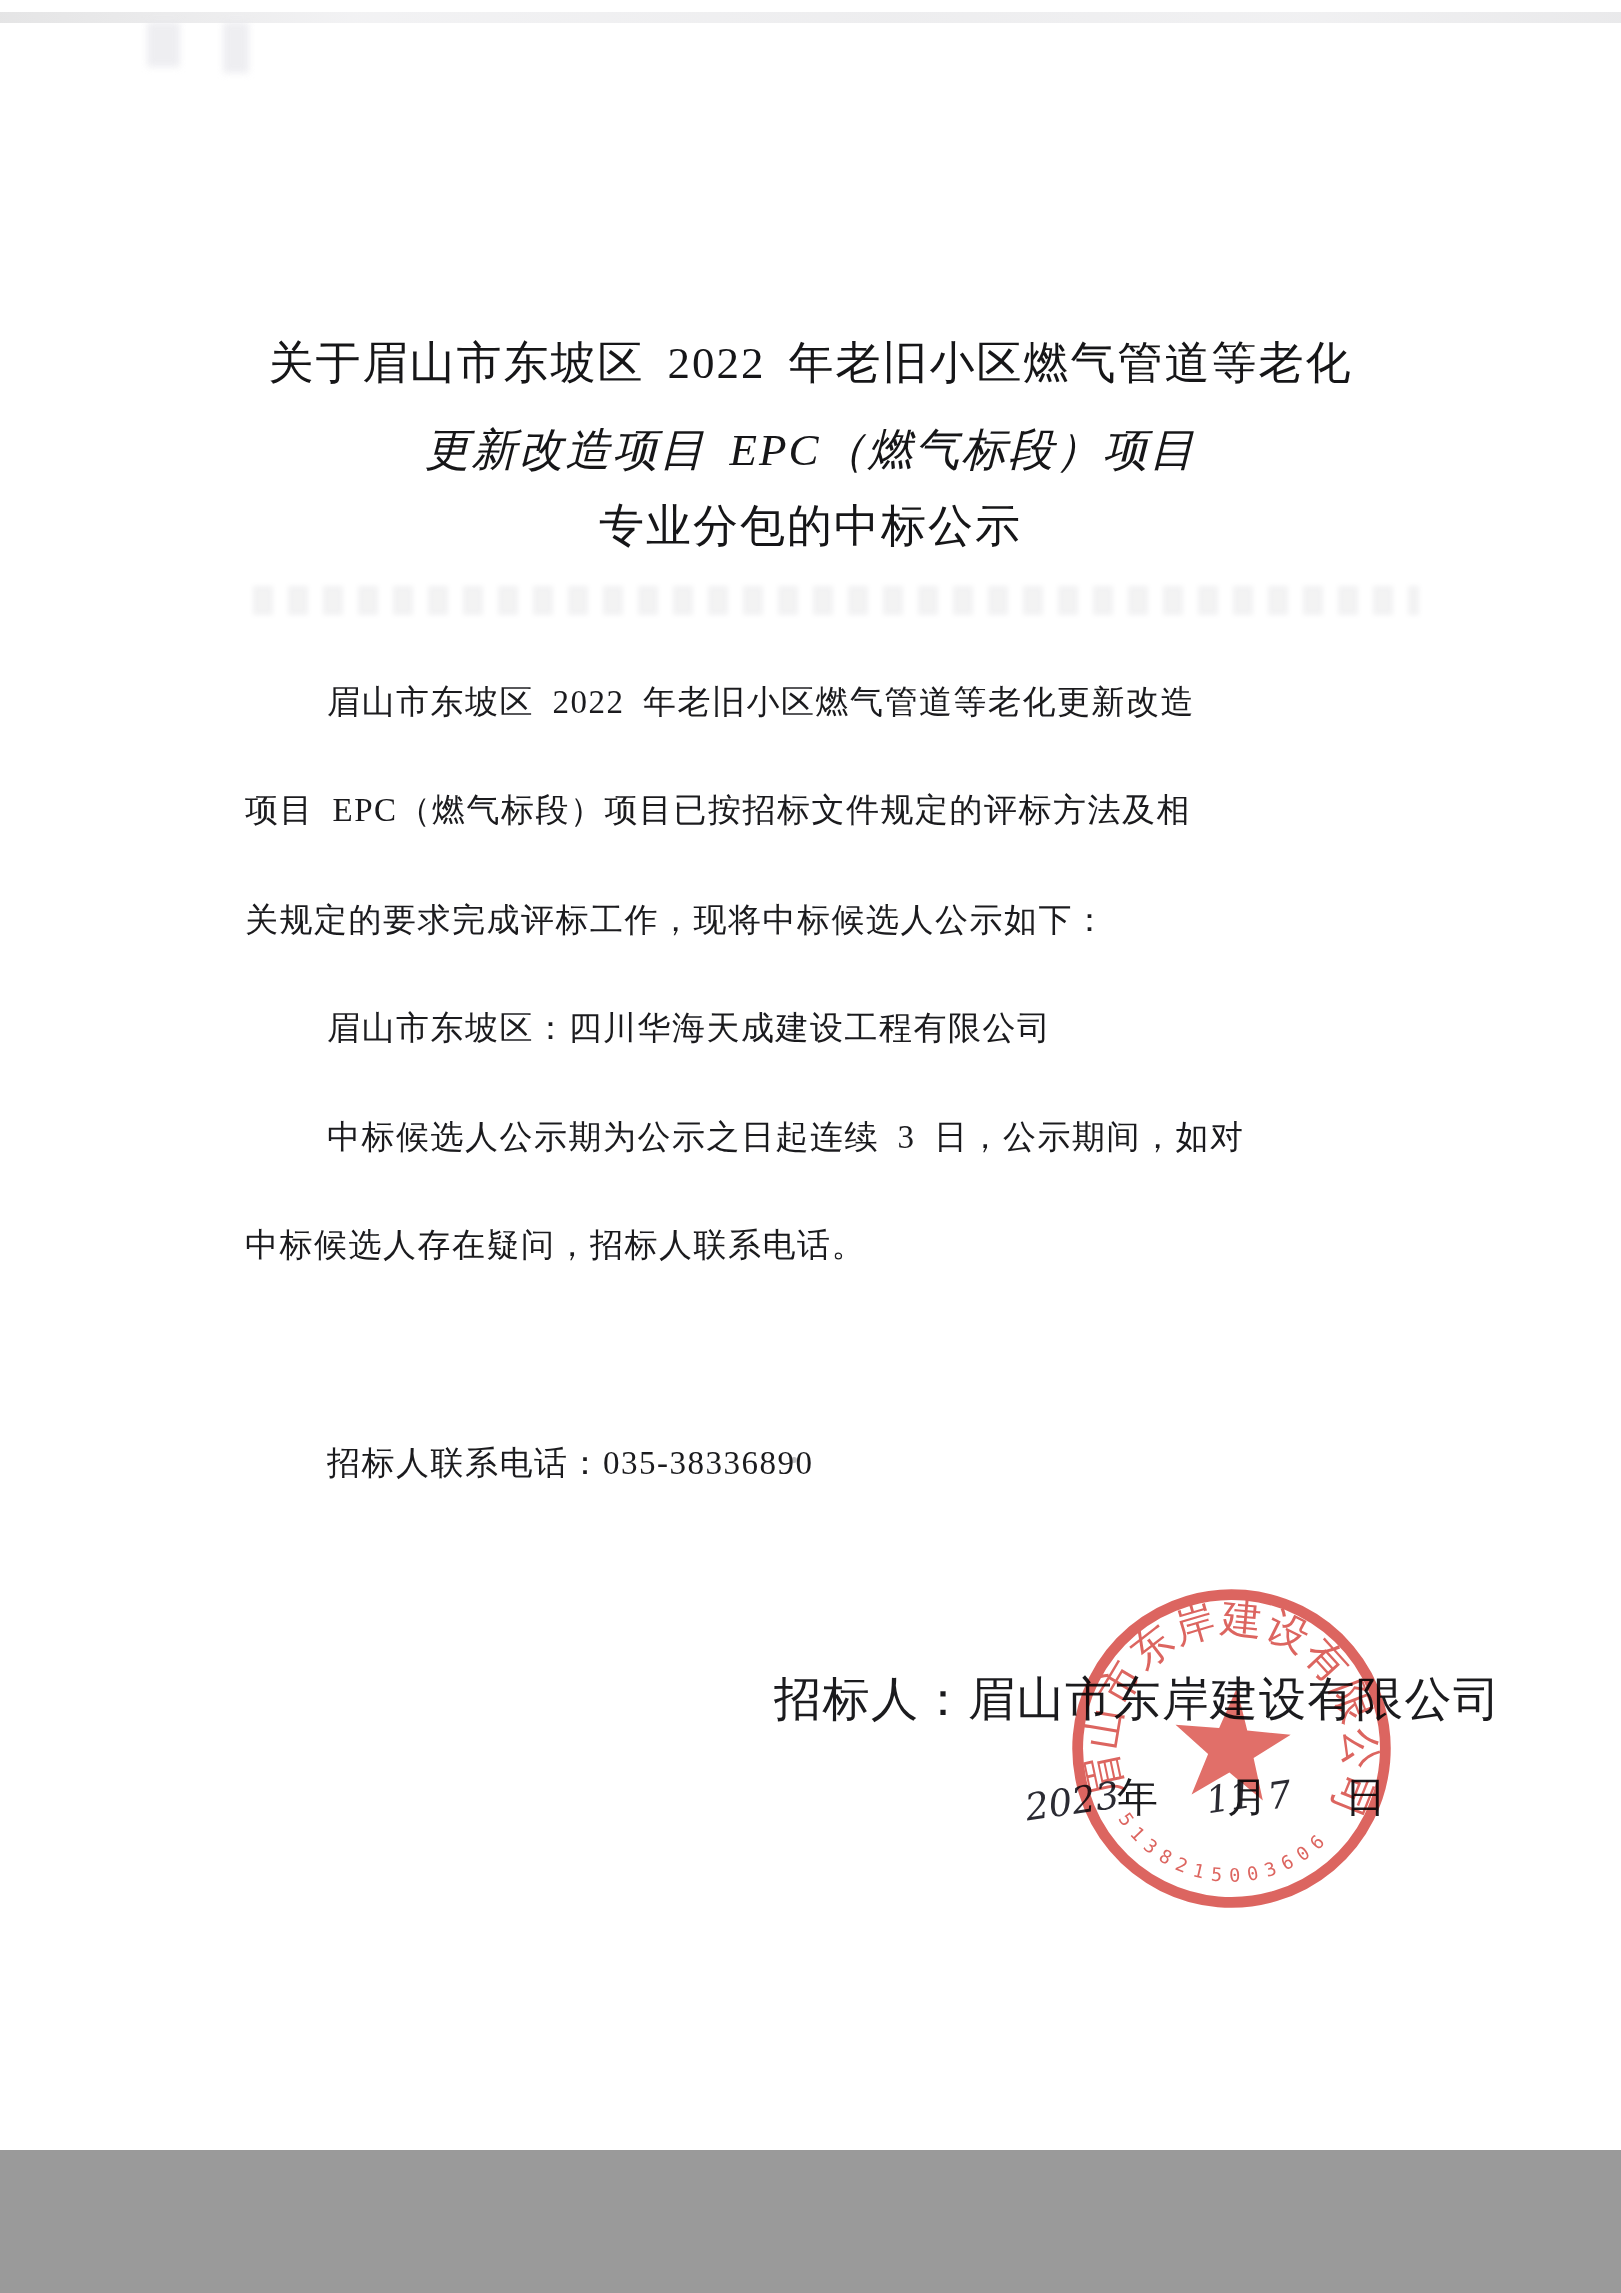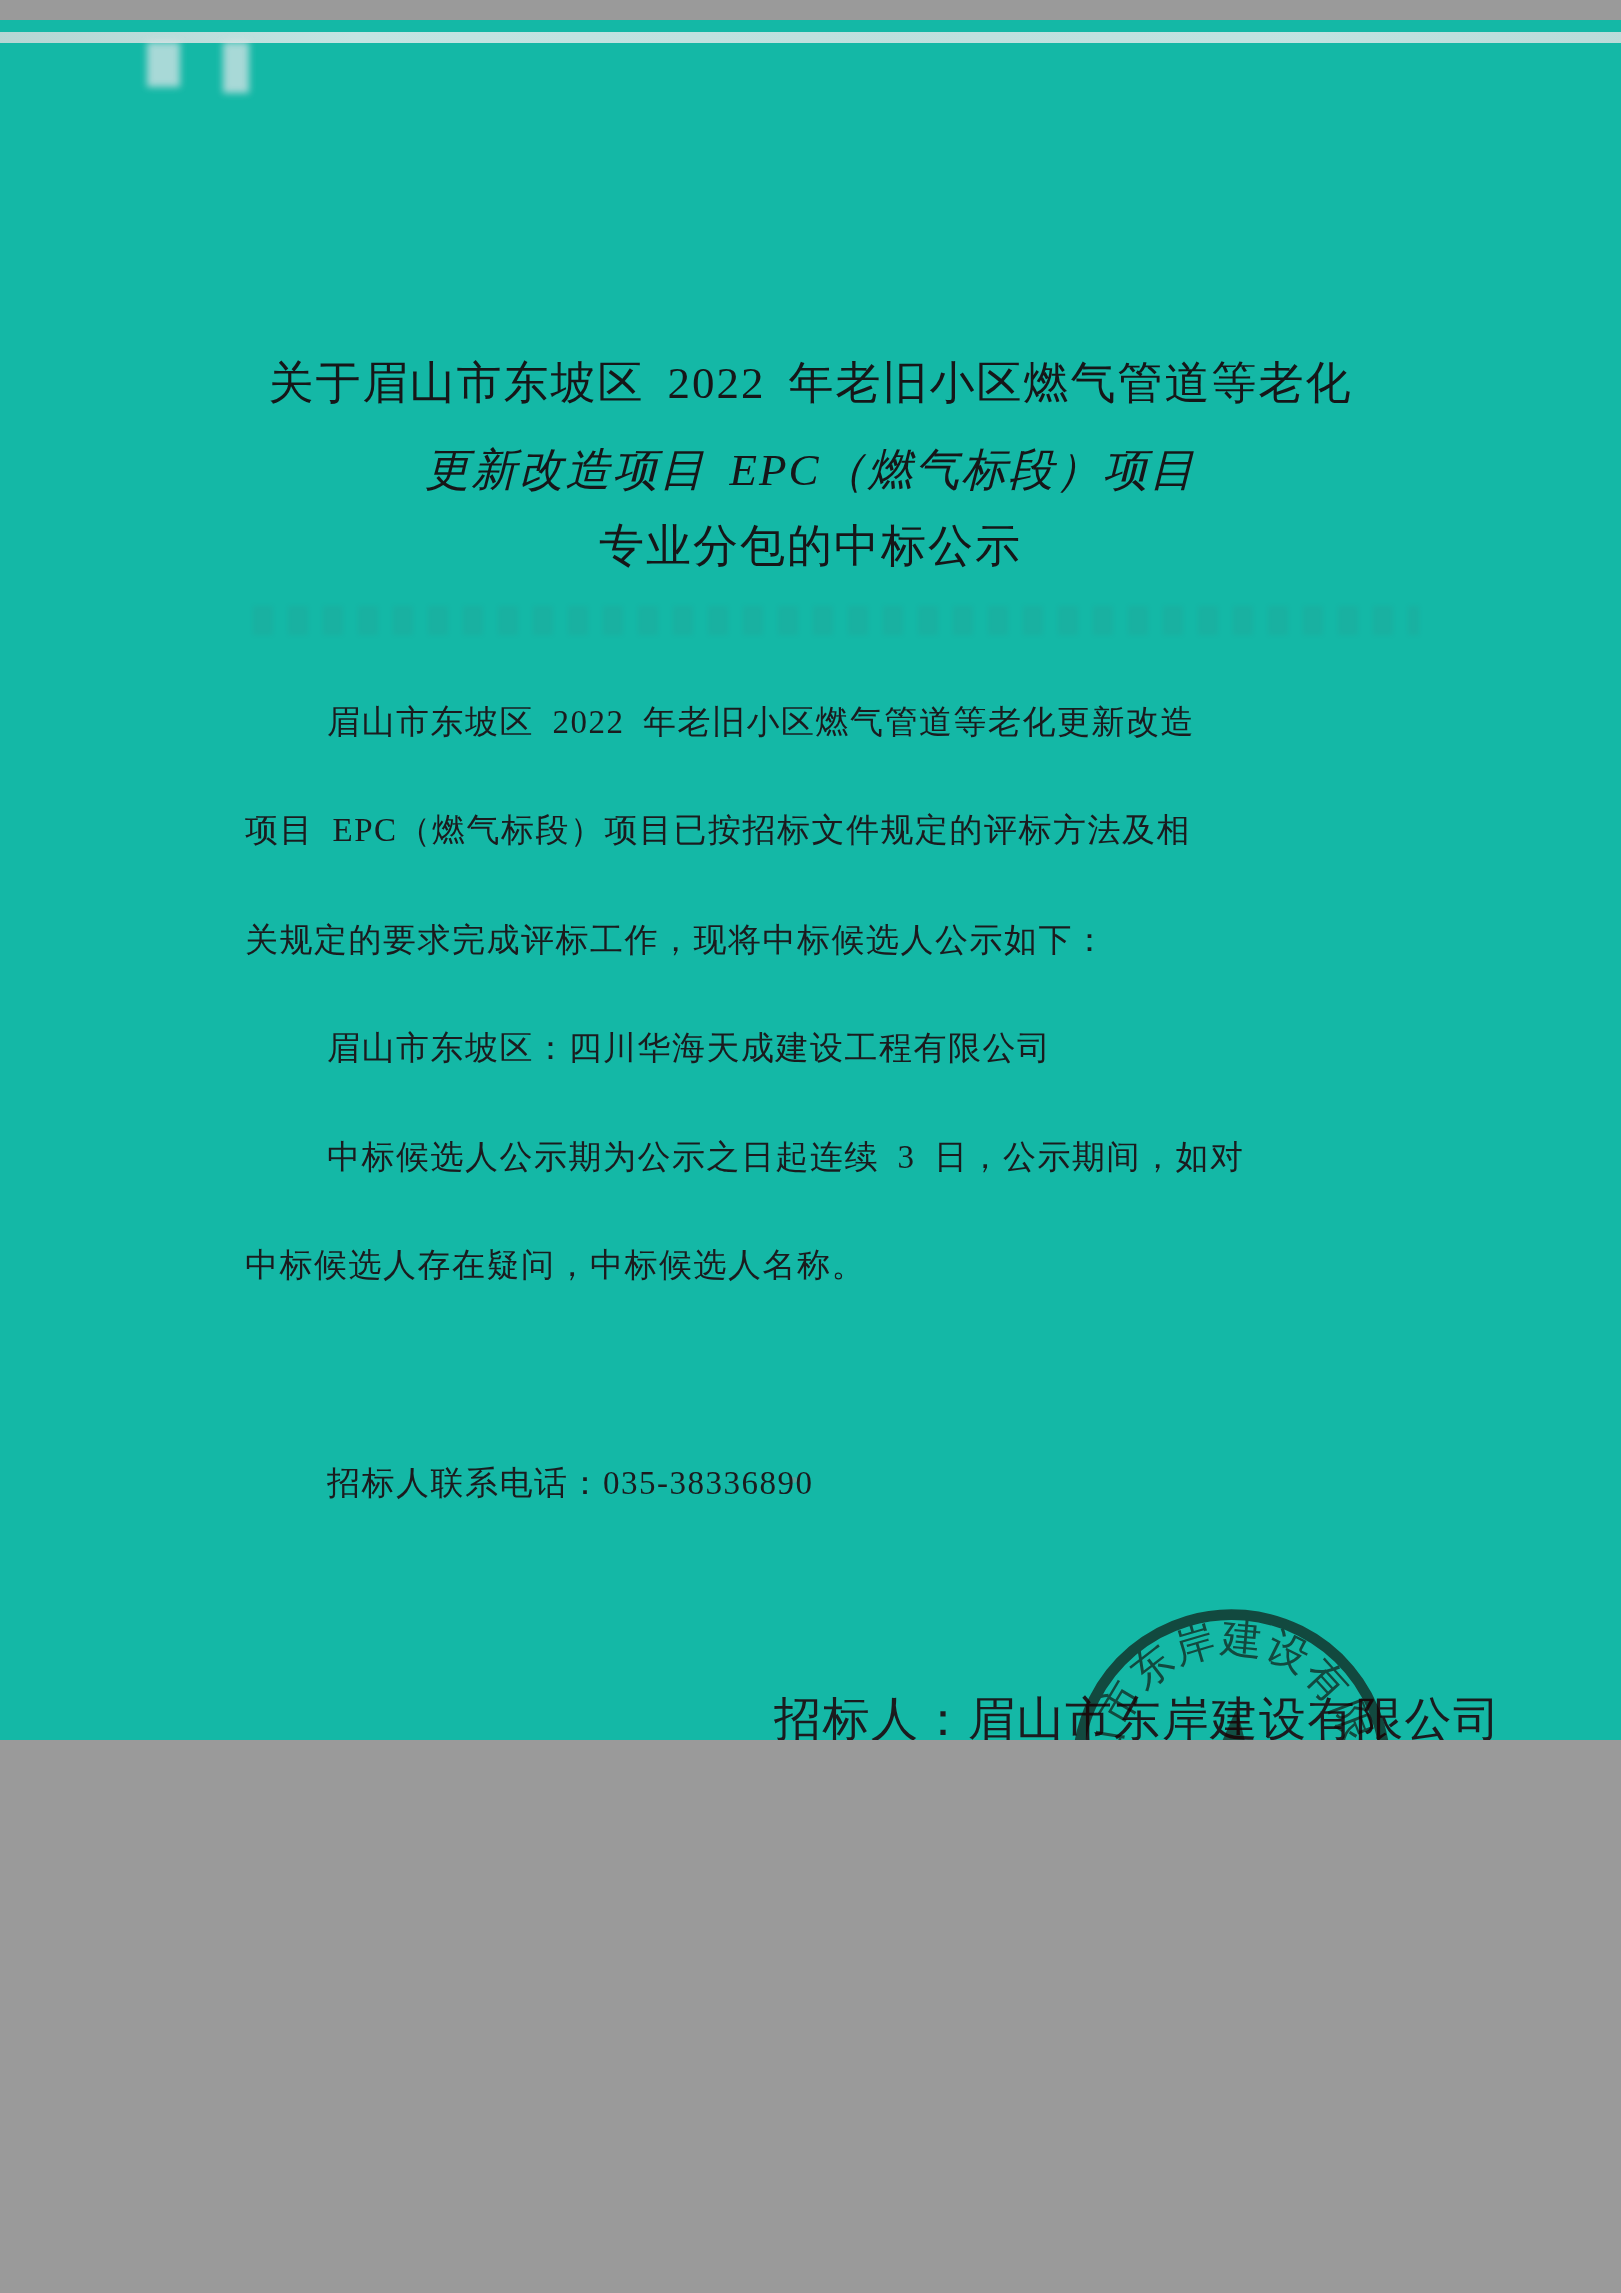--- a/index.html
+++ b/index.html
@@ -1,23 +1,22 @@
 <!DOCTYPE html>
 <html><head>
 <meta charset="utf-8">
 <style>
   html,body{margin:0;padding:0;background:#9a9a9a;}
   .page{
     position:relative;
-    width:1621px;height:1720px;
-    background:#14b8a6;
+    width:1621px;height:2150px;
+    background:#ffffff;
     overflow:hidden;
     font-family:"Liberation Serif","DejaVu Serif",serif;
     color:#1d1d20;
-    margin-top:20px;
   }
   
   .top-streak{
     position:absolute;left:0;top:11.8px;width:1621px;height:10.8px;
     background:linear-gradient(90deg,#dededf 0%,#efeff1 22%,#e9e9eb 55%,#ededef 80%,#e4e4e6 100%);
     opacity:.8;
   }
   .smudge{position:absolute;background:#e7e7ec;filter:blur(3.9px);opacity:.7;}
   .ghost-row{
     position:absolute;left:253px;top:586px;width:1166px;height:29px;
@@ -78,21 +77,21 @@
 
   <div class="title-line" style="top:339px;">关于眉山市东坡区 2022 年老旧小区燃气管道等老化</div>
   <div class="title-line" style="top:426px;font-style:italic;">更新改造项目 EPC（燃气标段）项目</div>
   <div class="title-line" style="top:502px;">专业分包的中标公示</div>
 
   <div class="body-line indent" style="top:680px;">眉山市东坡区 2022 年老旧小区燃气管道等老化更新改造</div>
   <div class="body-line" style="top:898px;">关规定的要求完成评标工作，现将中标候选人公示如下：</div>
   <div class="body-line" style="top:788px;">项目 EPC（燃气标段）项目已按招标文件规定的评标方法及相</div>
   <div class="body-line indent" style="top:1006px;">眉山市东坡区：四川华海天成建设工程有限公司</div>
   <div class="body-line indent" style="top:1115px;text-align:center;">中标候选人公示期为公示之日起连续 3 日，公示期间，如对</div>
-  <div class="body-line" style="top:1223px;">中标候选人存在疑问，中标候选人名称。</div>
+  <div class="body-line" style="top:1223px;">中标候选人存在疑问，招标人联系电话。</div>
 
   <div class="body-line indent" style="top:1441px;">招标人联系电话：035-38336890</div>
 
   <div class="sig-line">招标人：眉山市东岸建设有限公司</div>
 
   <div class="date-piece hand" style="left:1025px;top:1780px;">2023</div>
   <div class="date-piece" style="left:1117px;top:1770px;">年</div>
   <div class="date-piece hand" style="left:1206px;top:1776px;">11</div>
   <div class="date-piece" style="left:1227px;top:1770px;">月</div>
   <div class="date-piece hand" style="left:1268px;top:1774px;">7</div>

